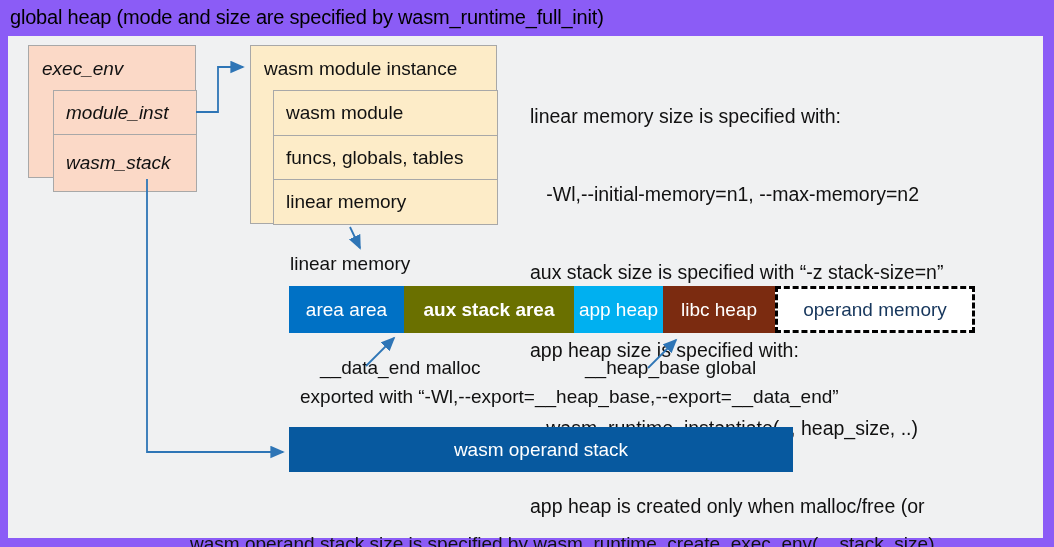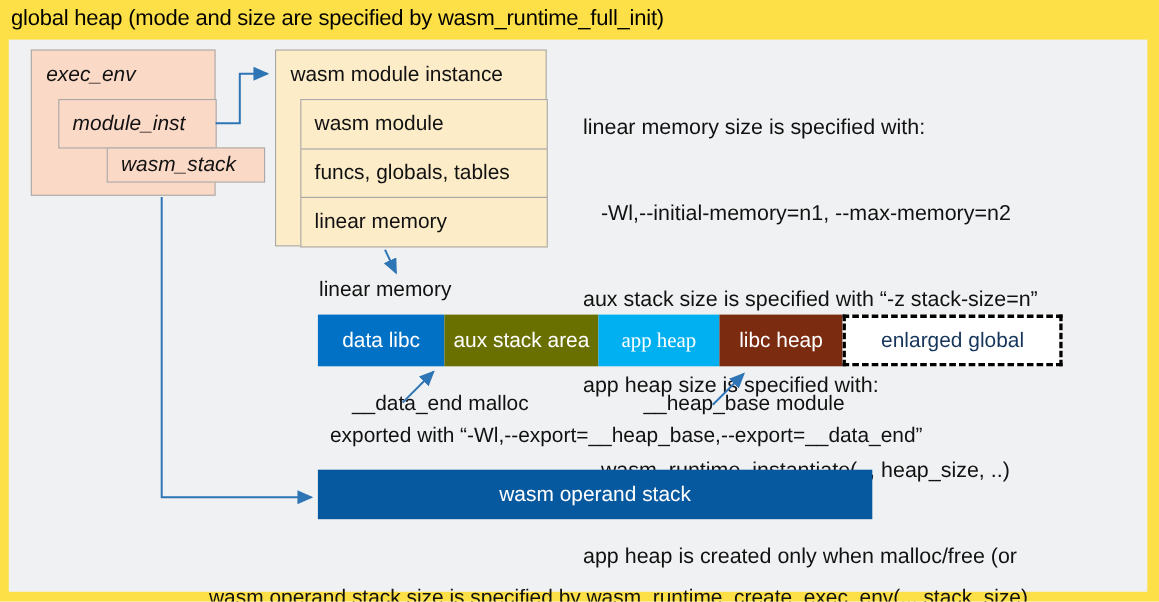--- a/index.html
+++ b/index.html
@@ -1,50 +1,50 @@
 <!DOCTYPE html>
 <html><head>
 <meta charset="utf-8">
 <style>
   * { margin:0; padding:0; box-sizing:border-box; }
   body { background:#fff; }
   .canvas {
     position:relative; width:1054px; height:547px; overflow:hidden;
-    font-family:"Liberation Sans", sans-serif; color:#111; background:#fde047;
+    font-family:"Liberation Sans", sans-serif; color:#111; background:#8b5cf6;
   }
   .panel { position:absolute; left:8px; top:36px; width:1035px; height:502px; background:#f0f1f2; }
   .title { position:absolute; left:10px; top:6px; font-size:20px; color:#000; letter-spacing:-0.2px; }
 
   
   .struct { position:absolute; border:1px solid #a8a8a8; }
   .struct-header { position:absolute; left:0; top:0; right:0; height:45px;
     display:flex; align-items:center; padding-left:13px; font-size:19px; }
   .struct-row { position:absolute; border:1px solid #a8a8a8;
     display:flex; align-items:center; padding-left:12px; font-size:19px; }
 
   .exec-env { left:28px; top:45px; width:168px; height:133px; }
   .exec-env .r0 { left:24px; top:44px; width:144px; height:45px; }
-  .exec-env .r1 { left:24px; top:88px; width:144px; height:32px;margin-left:44px; }
+  .exec-env .r1 { left:24px; top:88px; width:144px; height:58px; }
 
   .mod-inst { left:250px; top:45px; width:247px; height:179px; }
   .mod-inst .r0 { left:22px; top:44px; width:225px; height:46px; }
   .mod-inst .r1 { left:22px; top:89px; width:225px; height:45px; }
   .mod-inst .r2 { left:22px; top:133px; width:225px; height:46px; }
 
   .notes-right { position:absolute; left:530px; top:51px; font-size:19.5px; line-height:26px; white-space:pre; }
   .notes-bottom { position:absolute; left:190px; top:481px; font-size:19px; line-height:25px; white-space:pre; }
 
   .lm-label { position:absolute; left:290px; top:253px; font-size:19px; }
 
   .membar { position:absolute; left:289px; top:286px; height:47px; display:flex; }
   .seg { height:47px; display:flex; align-items:center; justify-content:center;
     color:#fff; font-size:19px; white-space:nowrap; }
   .seg0 { width:115px; }
-  .seg1 { width:140px; }
-  .seg2 { width:110px;font-family:Liberation Serif, serif; }
+  .seg1 { width:170px;font-weight:bold; }
+  .seg2 { width:89px; }
   .seg3 { width:112px; }
   .seg-enlarged { width:200px; background:#fff; border:3px dashed #000; }
 
   .ann { position:absolute; font-size:19px; white-space:pre; }
   .ann-dataend { left:320px; top:357px; }
   .ann-heapbase { left:585px; top:357px; }
   .ann-export { left:300px; top:386px; }
 
   .opstack { position:absolute; left:289px; top:427px; width:504px; height:45px;
     display:flex; align-items:center; justify-content:center; color:#fff; font-size:19px; }
@@ -79,29 +79,29 @@
     <div>aux stack size is specified with “-z stack-size=n”</div>
     <div>app heap size is specified with:</div>
     <div>   wasm_runtime_instantiate(.., heap_size, ..)</div>
     <div>app heap is created only when malloc/free (or</div>
     
   </div>
 
   <div class="lm-label">linear memory</div>
 
   <div class="membar">
-    <div class="seg seg0" style="background: rgb(0, 113, 197);">data libc</div>
+    <div class="seg seg0" style="background: rgb(0, 113, 197);">area area</div>
     <div class="seg seg1" style="background: rgb(106, 112, 0);">aux stack area</div>
     <div class="seg seg2" style="background: rgb(0, 176, 240);">app heap</div>
     <div class="seg seg3" style="background: rgb(123, 43, 16);">libc heap</div>
-    <div class="seg seg-enlarged" style="color: rgb(22, 54, 92);">enlarged global</div>
+    <div class="seg seg-enlarged" style="color: rgb(22, 54, 92);">operand memory</div>
   </div>
 
   <div class="ann ann-dataend">__data_end malloc</div>
-  <div class="ann ann-heapbase">__heap_base module</div>
+  <div class="ann ann-heapbase">__heap_base global</div>
   <div class="ann ann-export">exported with “-Wl,--export=__heap_base,--export=__data_end”</div>
 
   <div class="opstack" style="background: rgb(7, 89, 159); text-align: center;">wasm operand stack</div>
 
   <div class="notes-bottom">
     <div>wasm operand stack size is specified by wasm_runtime_create_exec_env(.., stack_size)</div>
     
   </div>
 
   <svg class="arrows" viewBox="0 0 1054 547">

